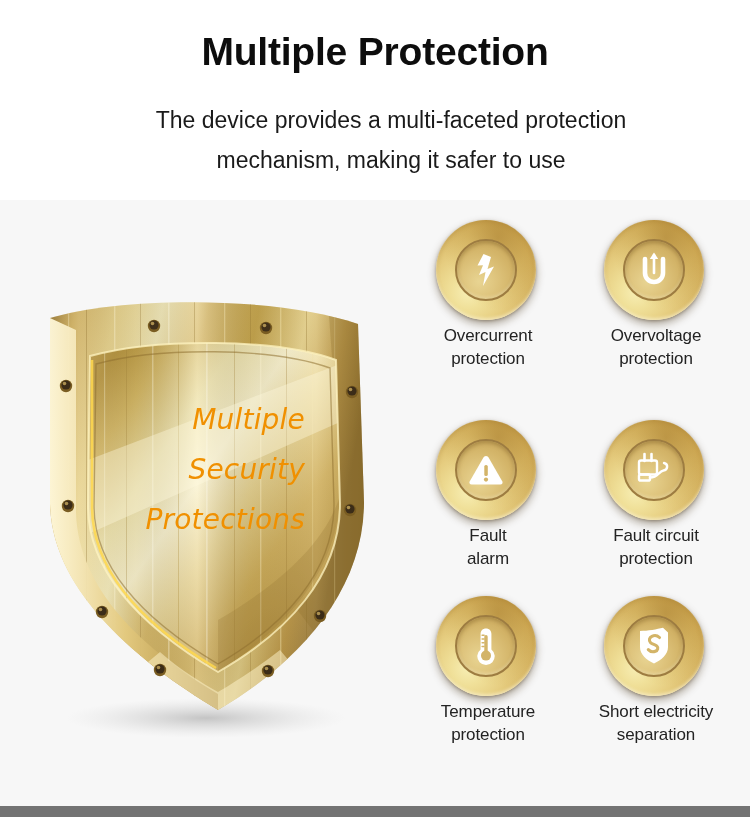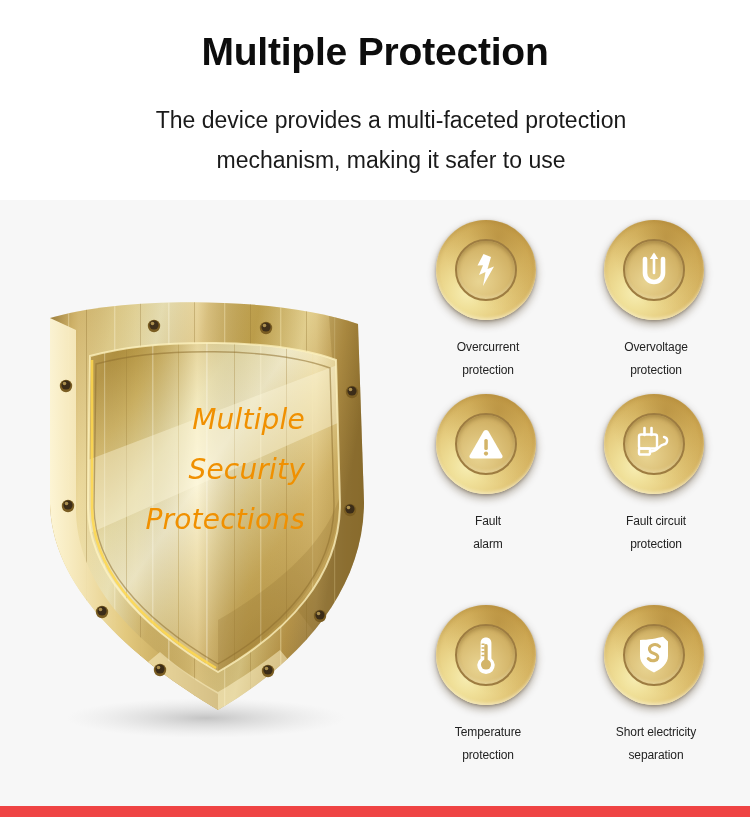--- a/index.html
+++ b/index.html
@@ -11,21 +11,21 @@
     width: 750px;
     height: 817px;
     overflow: hidden;
     font-family: "Liberation Sans", sans-serif;
     -webkit-font-smoothing: antialiased;
   }
   #page {
     position: relative;
     width: 750px;
     height: 817px;
-    background: #ef4444;
+    background: #737373;
   }
 
   
   .header {
     position: absolute;
     top: 0; left: 0;
     width: 750px;
     height: 200px;
     background: #ffffff;
     text-align: center;
@@ -92,22 +92,22 @@
     height: 580px;
   }
   .feature {
     position: absolute;
     width: 160px;
     text-align: center;
   }
   .feature.col0 { left: 0px; }
   .feature.col1 { left: 168px; }
   .feature.row0 { top: 0px; }
-  .feature.row1 { top: 174px; }
-  .feature.row2 { top: 385px; }
+  .feature.row1 { top: 200px; }
+  .feature.row2 { top: 376px; }
 
   .badge {
     position: relative;
     width: 104px;
     height: 104px;
     margin: 0 auto;
   }
   .badge-outer {
     position: absolute;
     left: 0; top: 0;
@@ -161,22 +161,21 @@
     left: 19px; top: 19px;
     width: 62px;
     height: 62px;
     display: flex;
     align-items: center;
     justify-content: center;
   }
   .badge-glyph svg { display: block; }
 
   .feature-label {
-    margin-top: 12px;
-    font-size: 12px;
+    font-size: 17px;
     line-height: 23px;
     color: #232323;
     letter-spacing: -0.1px;
   }
   .feature-label span { display: block; }
 </style>
 </head>
 <body>
 
 <div id="page">

